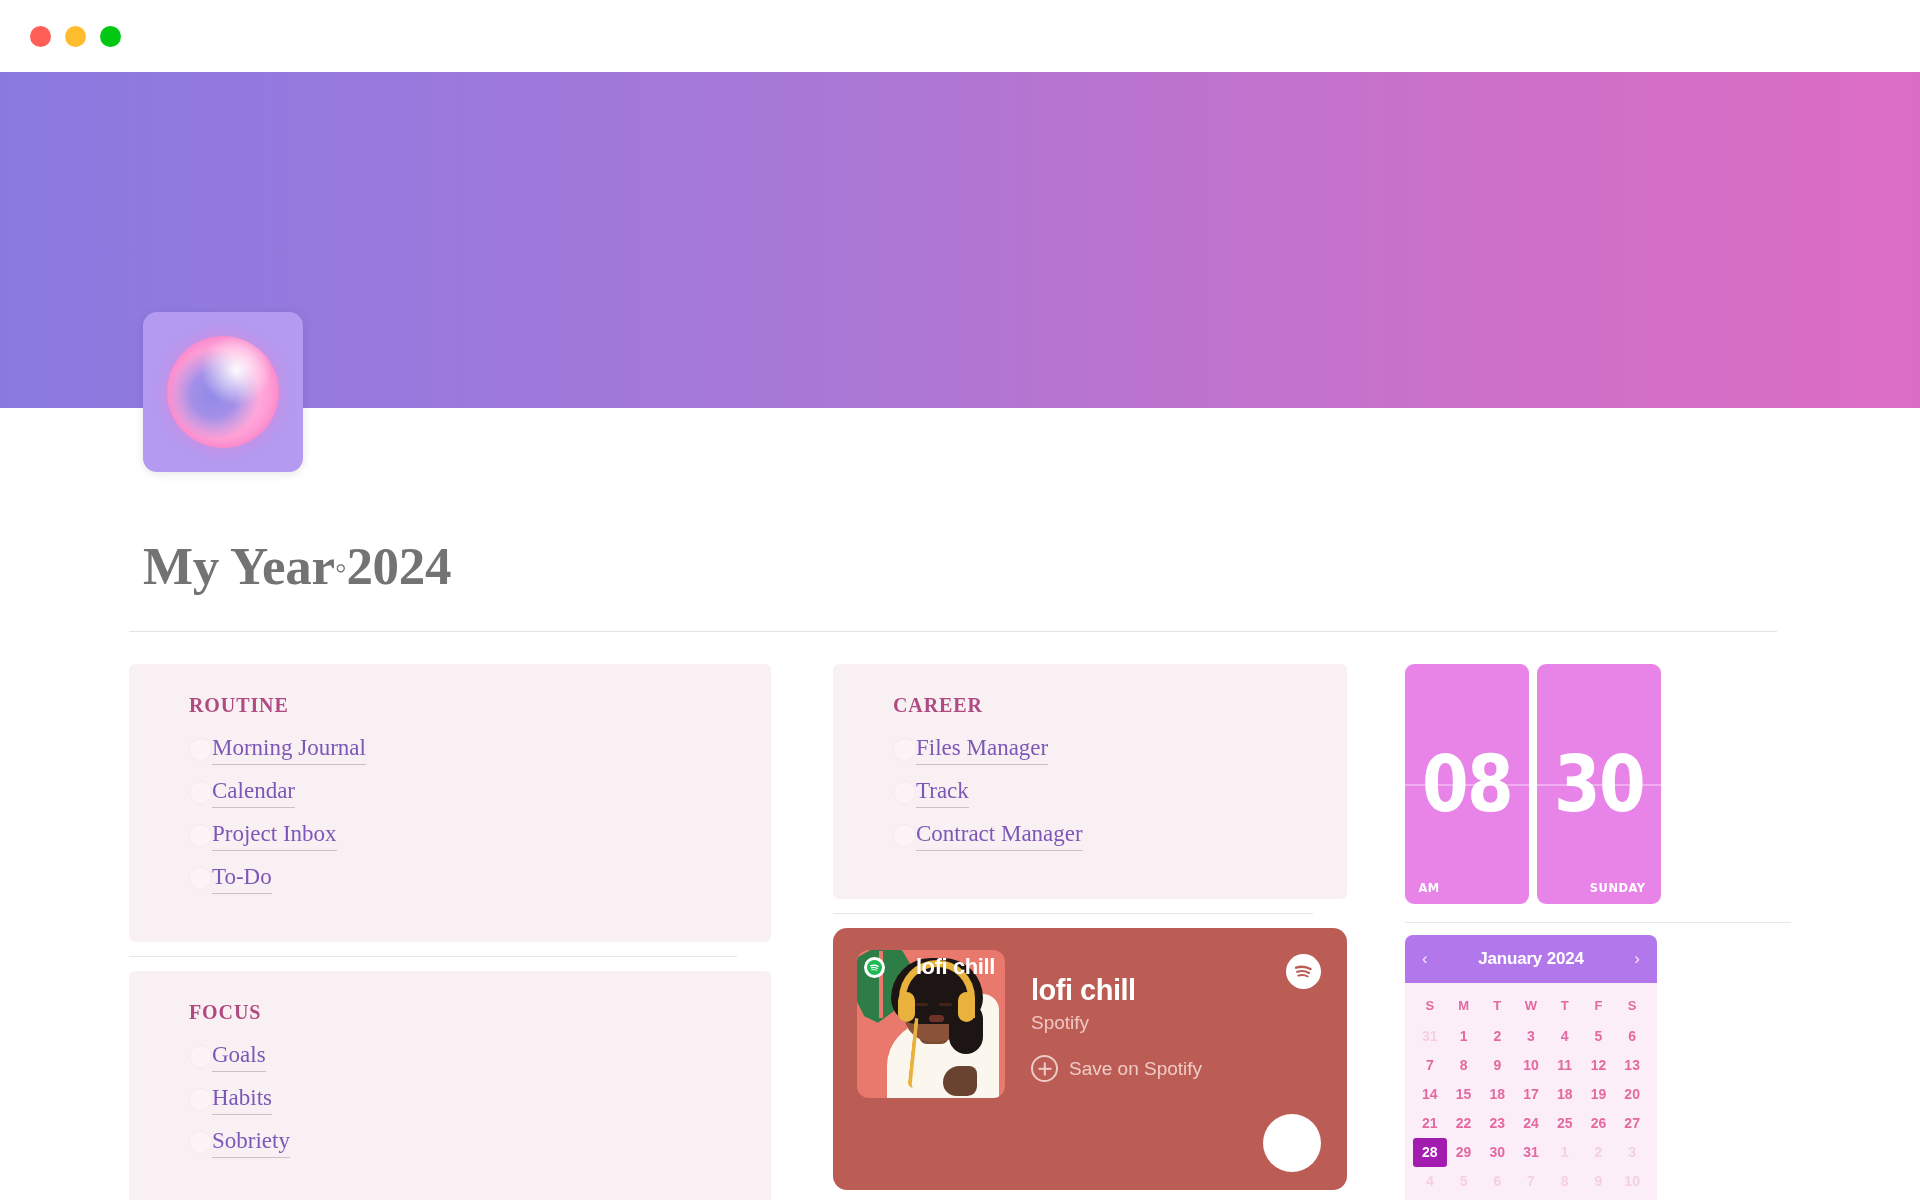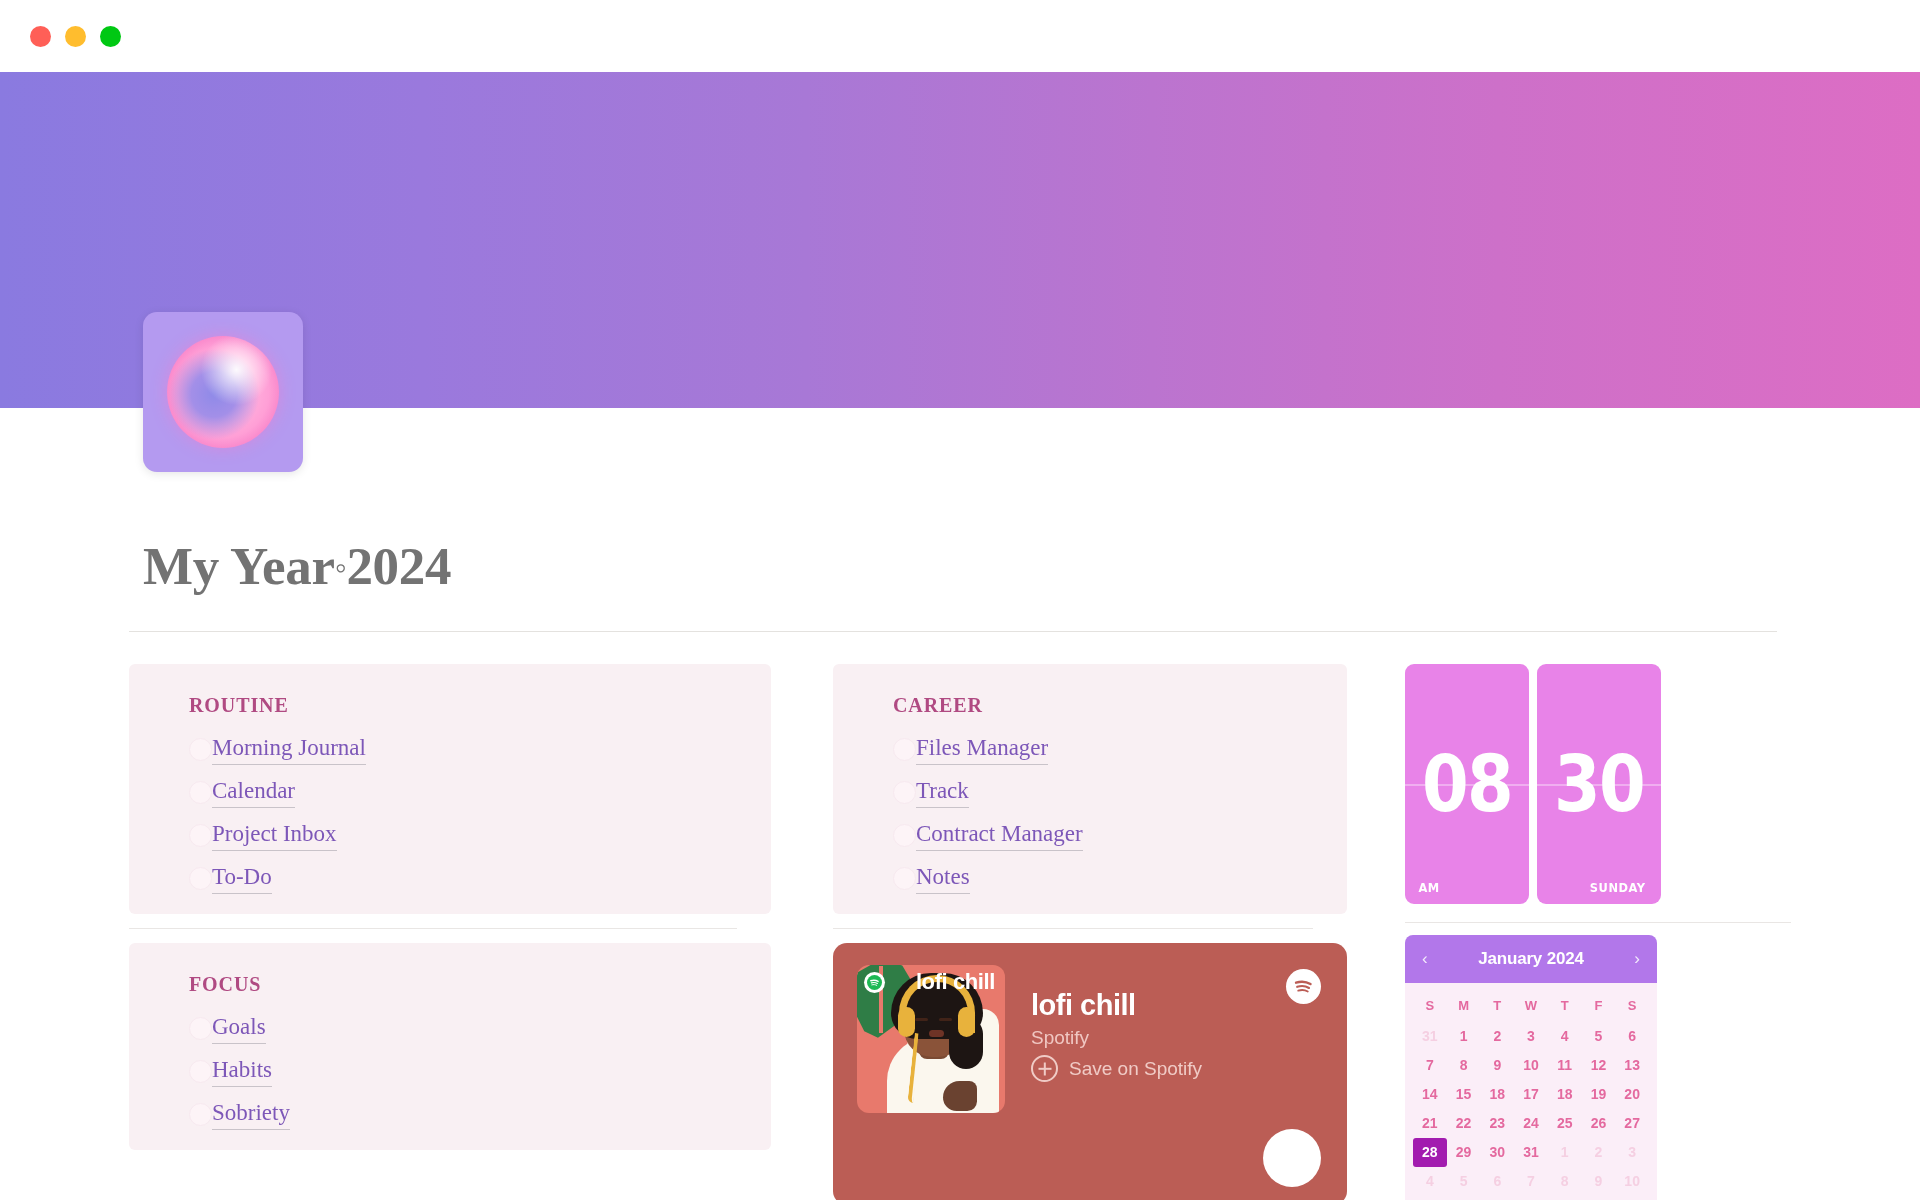--- a/index.html
+++ b/index.html
@@ -78,21 +78,21 @@
     padding: 32px 0 0 129px;
   }
   .col-left   { width: 642px; }
   .col-mid    { width: 514px; margin-left: 62px; }
   .col-right  { width: 386px; margin-left: 58px; }
 
   
   .card {
     background: #f9f0f3;
     border-radius: 6px;
-    padding: 30px 34px 14px 0;
+    padding: 30px 34px 42px 0;
   }
   .card-head {
     font-family: "Liberation Serif", serif;
     font-weight: 700;
     font-size: 20px;
     letter-spacing: .9px;
     color: #b04a82;
     padding-left: 60px;
     margin-bottom: 11px;
   }
@@ -229,21 +229,21 @@
     border-radius: 17px 8px 10px 14px;
   }
 
   .sp-meta { padding-top: 24px; }
   .sp-name {
     color: #fff; font-size: 29px; font-weight: 700; letter-spacing: -.5px;
   }
   .sp-by { color: #f0c7c2; font-size: 19px; margin-top: 5px; }
   .sp-save {
     display: flex; align-items: center; gap: 11px;
-    margin-top: 6px; color: #f0cbc6; font-size: 19px;
+    margin-top: 21px; color: #f0cbc6; font-size: 19px;
   }
   .plus-circle {
     width: 27px; height: 27px; border-radius: 50%;
     border: 2px solid #f0cbc6; position: relative; flex: 0 0 auto;
   }
   .plus-circle::before, .plus-circle::after {
     content: ""; position: absolute; background: #f0cbc6;
     left: 50%; top: 50%;
   }
   .plus-circle::before { width: 13px; height: 2.4px; transform: translate(-50%,-50%); }
@@ -405,24 +405,20 @@
           <span class="link-bullet"></span>
           <span class="link-text">Files Manager</span>
         </div>
         <div class="link-row">
           <span class="link-bullet"></span>
           <span class="link-text">Track</span>
         </div>
         <div class="link-row">
           <span class="link-bullet"></span>
           <span class="link-text">Contract Manager</span>
-        </div>
-        <div class="link-row">
-          <span class="link-bullet"></span>
-          <span class="link-text">Notes</span>
         </div>
       </div>
 
       <div class="card-sep"></div>
 
       <div class="spotify">
         <div class="sp-top">
 
           <div class="album">
             <div class="leaf"></div>

